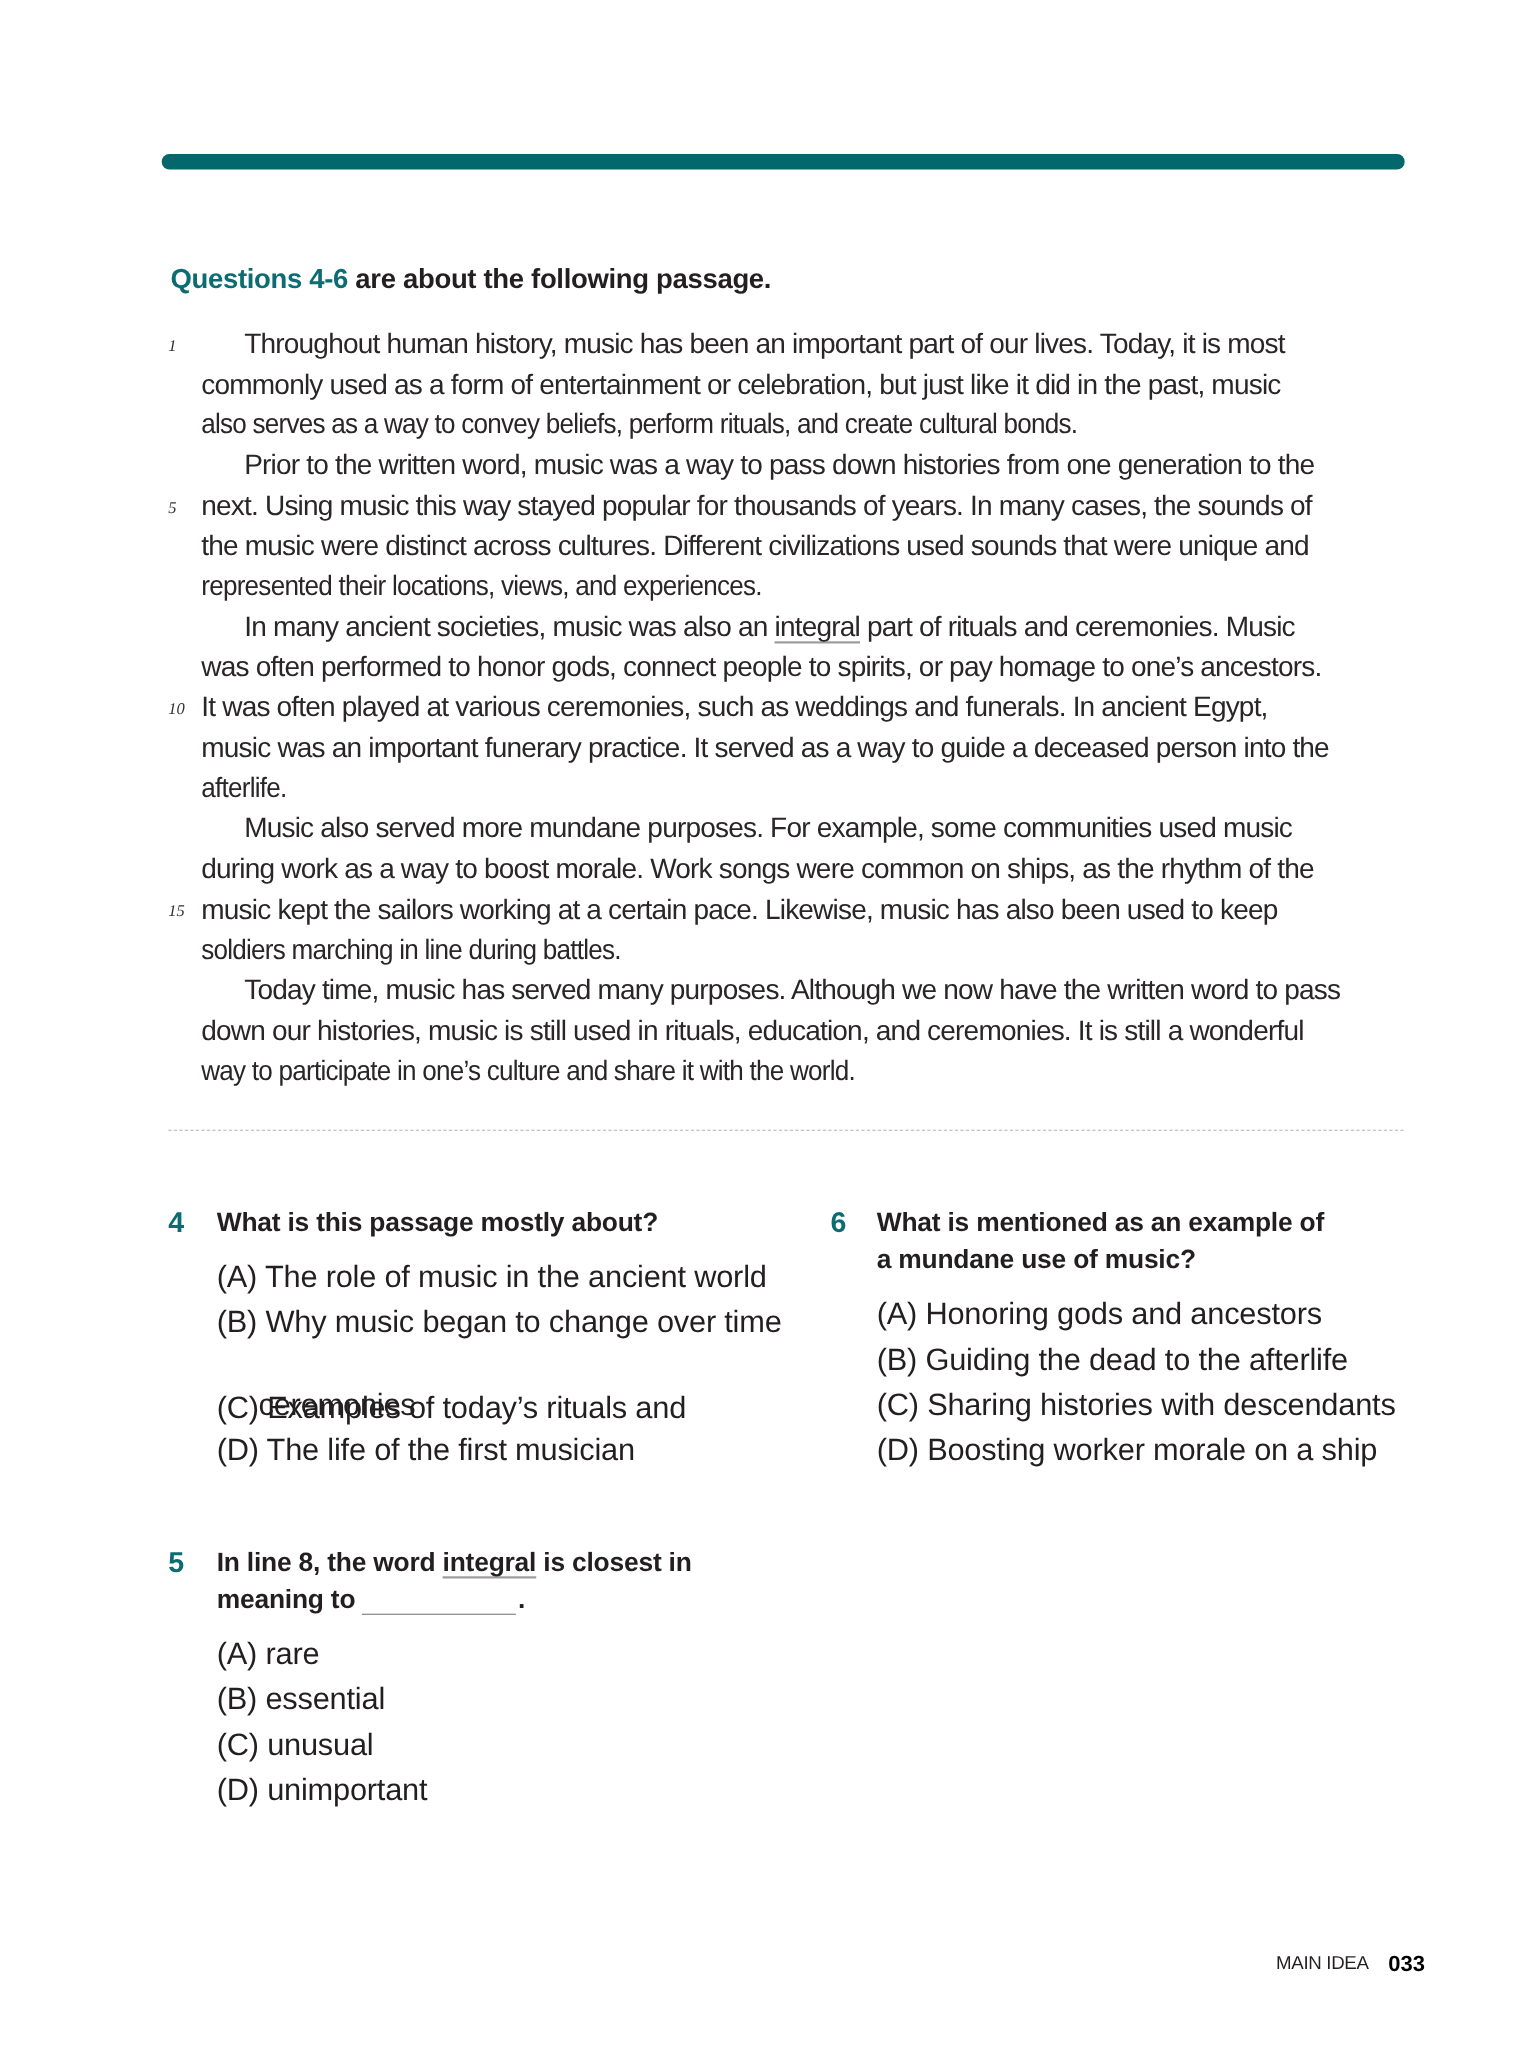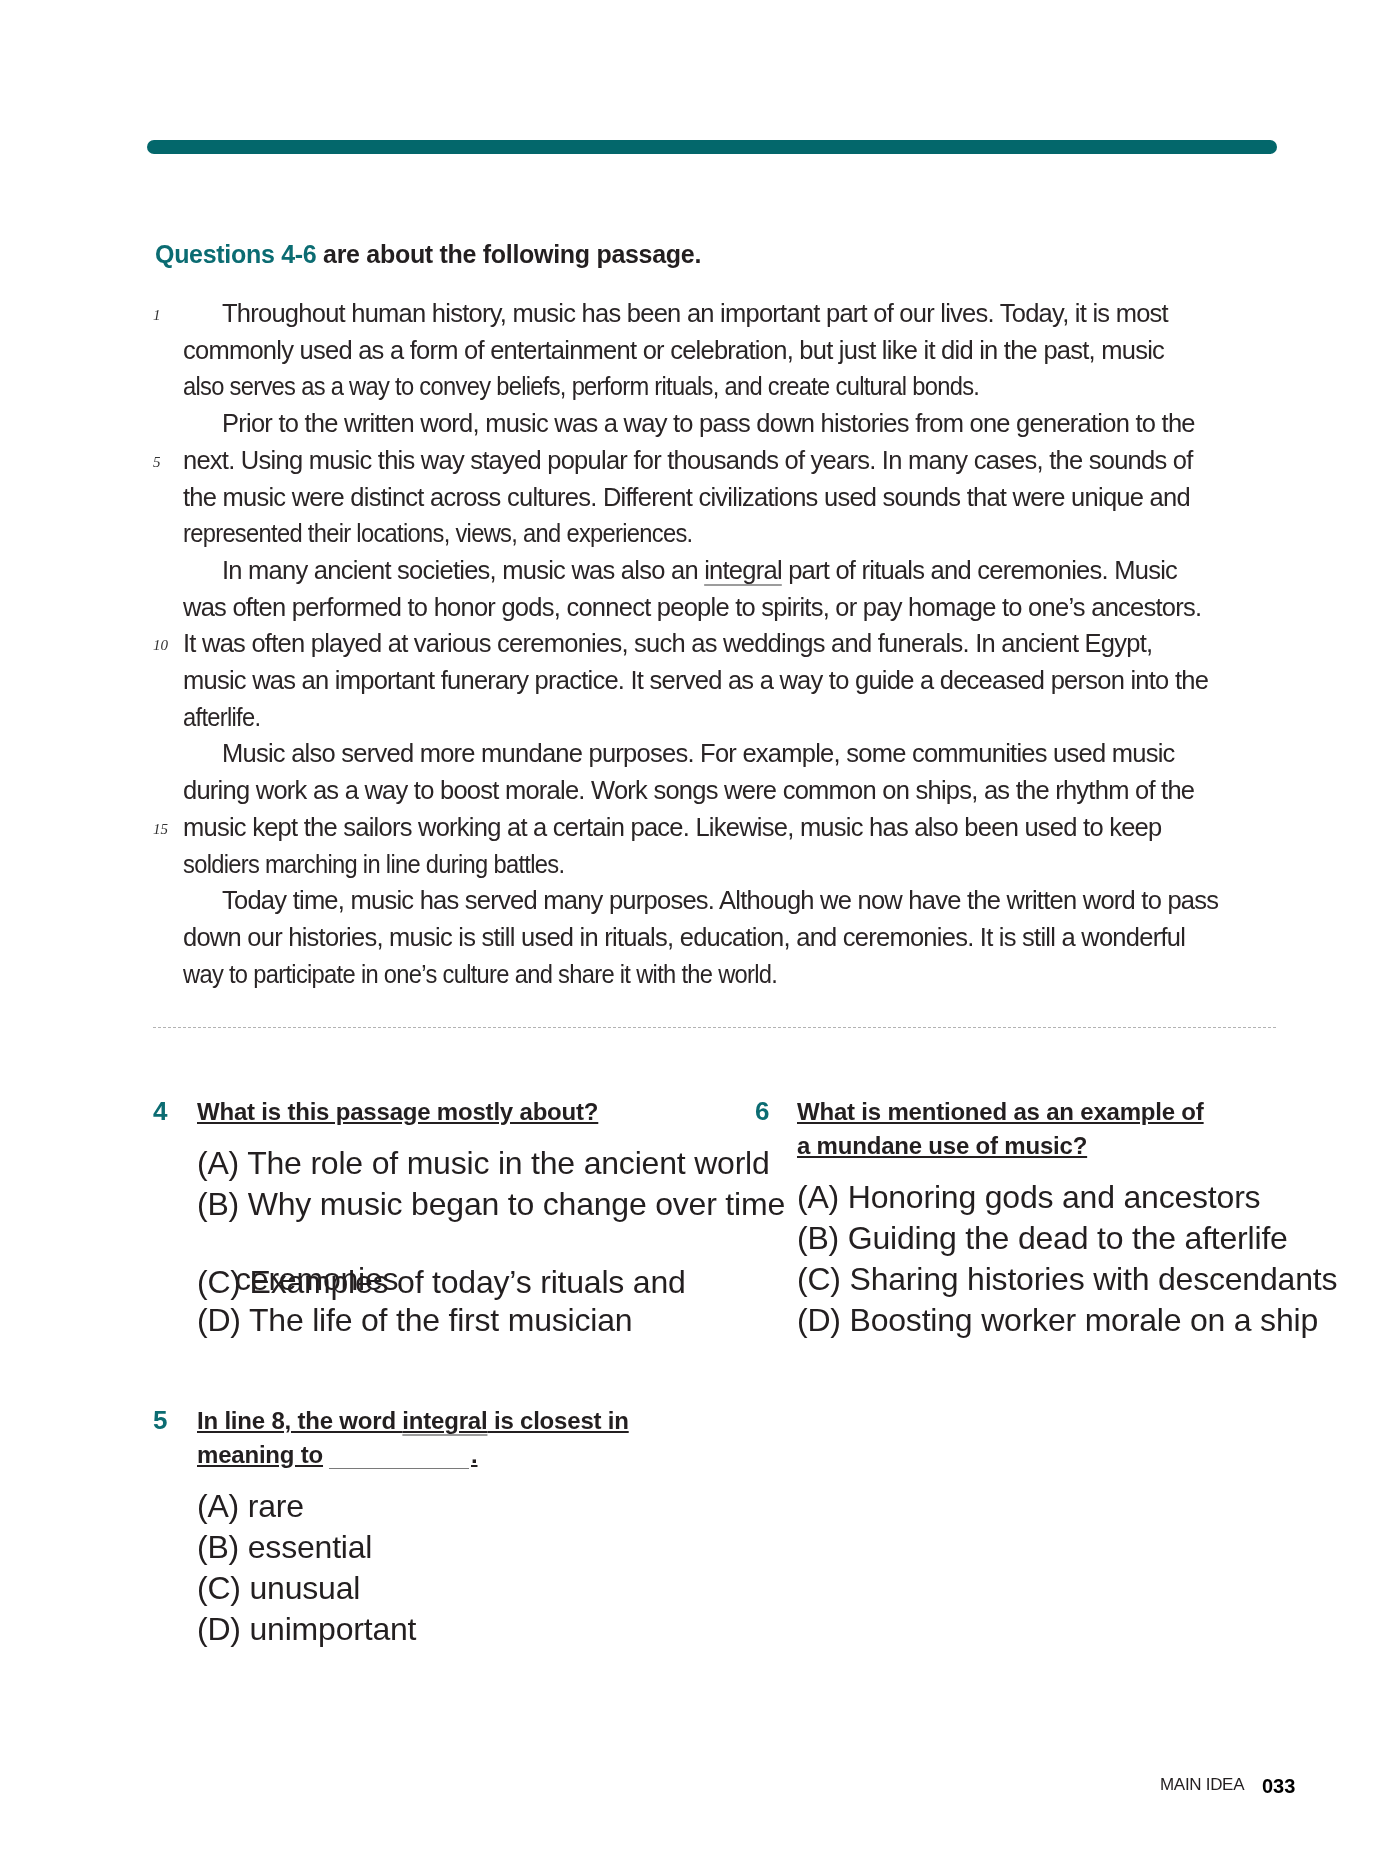--- a/index.html
+++ b/index.html
@@ -16,22 +16,22 @@
            transform-origin: left center; }
   .pline.indent { left: 222px; }
   .lnum { position: absolute; left: 153px; font-family: "Liberation Serif", serif;
           font-style: italic; font-size: 15px; color: #333; }
   .uline { text-decoration: underline; text-decoration-color: #9c9c9c;
            text-underline-offset: 5px; text-decoration-thickness: 2px; }
   .separator { position: absolute; left: 153px; top: 1027px; width: 1123px; height: 0;
                border-top: 1.5px dashed #b3b3b3; }
   .q-num { position: absolute; font-size: 26px; font-weight: bold; color: #0b6c72; }
   .q-text { position: absolute; font-size: 24px; font-weight: bold; white-space: nowrap;
-            letter-spacing: -0.2px; color: #231f20; text-decoration: underline; }
-  .opt { position: absolute; font-size: 32px; white-space: nowrap; color: #231f20;
+            letter-spacing: -0.2px; color: #231f20; }
+  .opt { position: absolute; font-size: 28px; white-space: nowrap; color: #231f20;
          letter-spacing: -0.2px; }
   .blank { display: inline-block; width: 140px; border-bottom: 1.5px solid #7a7a7a;
            height: 1px; vertical-align: -6px; margin: 0 2px 0 6px; }
   .footer-section { position: absolute; left: 1160px; top: 1775px; font-size: 17px;
                     letter-spacing: -0.3px; color: #231f20; }
   .footer-page { position: absolute; left: 1262px; top: 1775px; font-size: 20px;
                  font-weight: bold; color: #000000; }
 </style>
 </head>
 <body>

